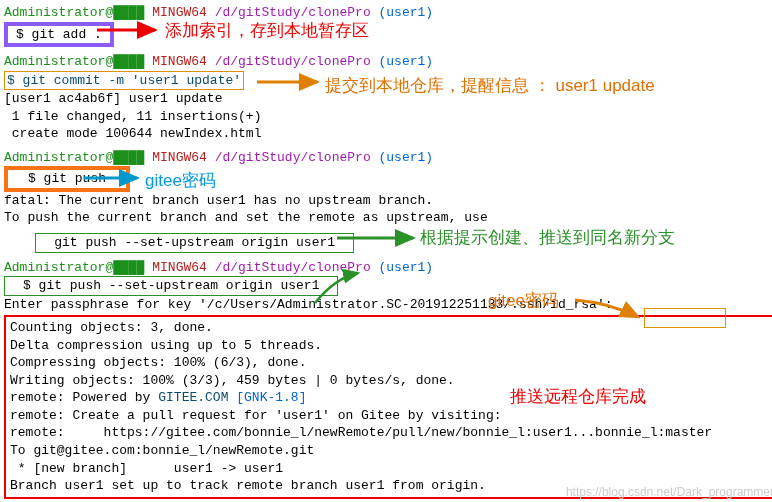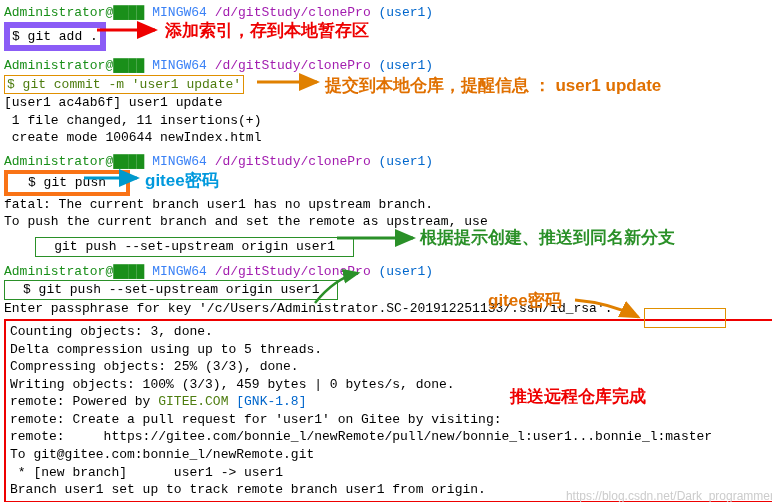--- a/index.html
+++ b/index.html
@@ -1,26 +1,26 @@
 <!DOCTYPE html>
 <html><head>
 <meta charset="utf-8">
 <style>
 body{margin:0;padding:4px;font-family:Consolas,'Courier New',monospace;font-size:13px;line-height:1.35;background:#fff;color:#000;width:772px;position:relative}
 .line{white-space:pre}
 .green{color:#1a8f1a}
-.magenta{color:#3b82f6}
+.magenta{color:#b91c1c}
 .yellow{color:#a21caf}
-.gold{color:#4d7c0f}
+.gold{color:#0c4a6e}
 .blue{color:#0066cc}
-.box-red{border:6px solid #8b5cf6;display:inline-block;padding:0 2px}
+.box-red{border:4px solid #8b5cf6;display:inline-block;padding:0 8px}
 .box-blue{border:4px solid #f97316;display:inline-block;padding:0 20px}
 .box-orange{border:1.5px solid #e09000;display:inline-block;padding:0 2px}
 .box-green{border:1.5px solid #2a9028;display:inline-block;padding:0 18px}
-.ann{position:absolute;font-family:"Microsoft YaHei",sans-serif;font-size:17px;font-weight:700}
+.ann{position:absolute;font-family:"Microsoft YaHei",sans-serif;font-size:17px;font-weight:400}
 .ann-red{color:#e00}
 .ann-orange{color:#e07000}
 .ann-blue{color:#0099dd}
 .ann-green{color:#2a9028}
 .arrow{position:absolute;pointer-events:none}
 .big-red-box{border:2px solid #e00;margin-top:2px;padding:2px 4px}
 .watermark{position:absolute;right:6px;bottom:2px;color:#ccc;font-size:12px;font-family:sans-serif}
 .pwbox{position:absolute;border:1.5px solid #e09000;background:transparent}
 svg{overflow:visible}
 </style>
@@ -46,21 +46,21 @@
 <div class="line">    <span class="box-green">git push --set-upstream origin user1</span></div>
 <div style="height:6px"></div>
 
 <div class="line"><span class="green">Administrator@</span><span class="green">████</span><span class="magenta"> MINGW64 </span><span class="yellow">/d/gitStudy/clonePro </span><span class="blue">(user1)</span></div>
 <div class="line"><span class="box-green">$ git push --set-upstream origin user1</span></div>
 <div class="line">Enter passphrase for key '/c/Users/Administrator.SC-201912251133/.ssh/id_rsa':</div>
 
 <div class="big-red-box">
 <div class="line">Counting objects: 3, done.</div>
 <div class="line">Delta compression using up to 5 threads.</div>
-<div class="line">Compressing objects: 25% (3/3), done.</div>
+<div class="line">Compressing objects: 100% (6/3), done.</div>
 <div class="line">Writing objects: 100% (3/3), 459 bytes | 0 bytes/s, done.</div>
 <div class="line"><span>remote: Powered by </span><span class="gold">GITEE.COM </span><span class="blue">[GNK-1.8]</span></div>
 <div class="line">remote: Create a pull request for 'user1' on Gitee by visiting:</div>
 <div class="line">remote:     https://gitee.com/bonnie_l/newRemote/pull/new/bonnie_l:user1...bonnie_l:master</div>
 <div class="line">To git@gitee.com:bonnie_l/newRemote.git</div>
 <div class="line"> * [new branch]      user1 -&gt; user1</div>
 <div class="line">Branch user1 set up to track remote branch user1 from origin.</div>
 </div>
 
 <div class="ann ann-red" style="left:165px;top:20px">添加索引，存到本地暂存区</div>

